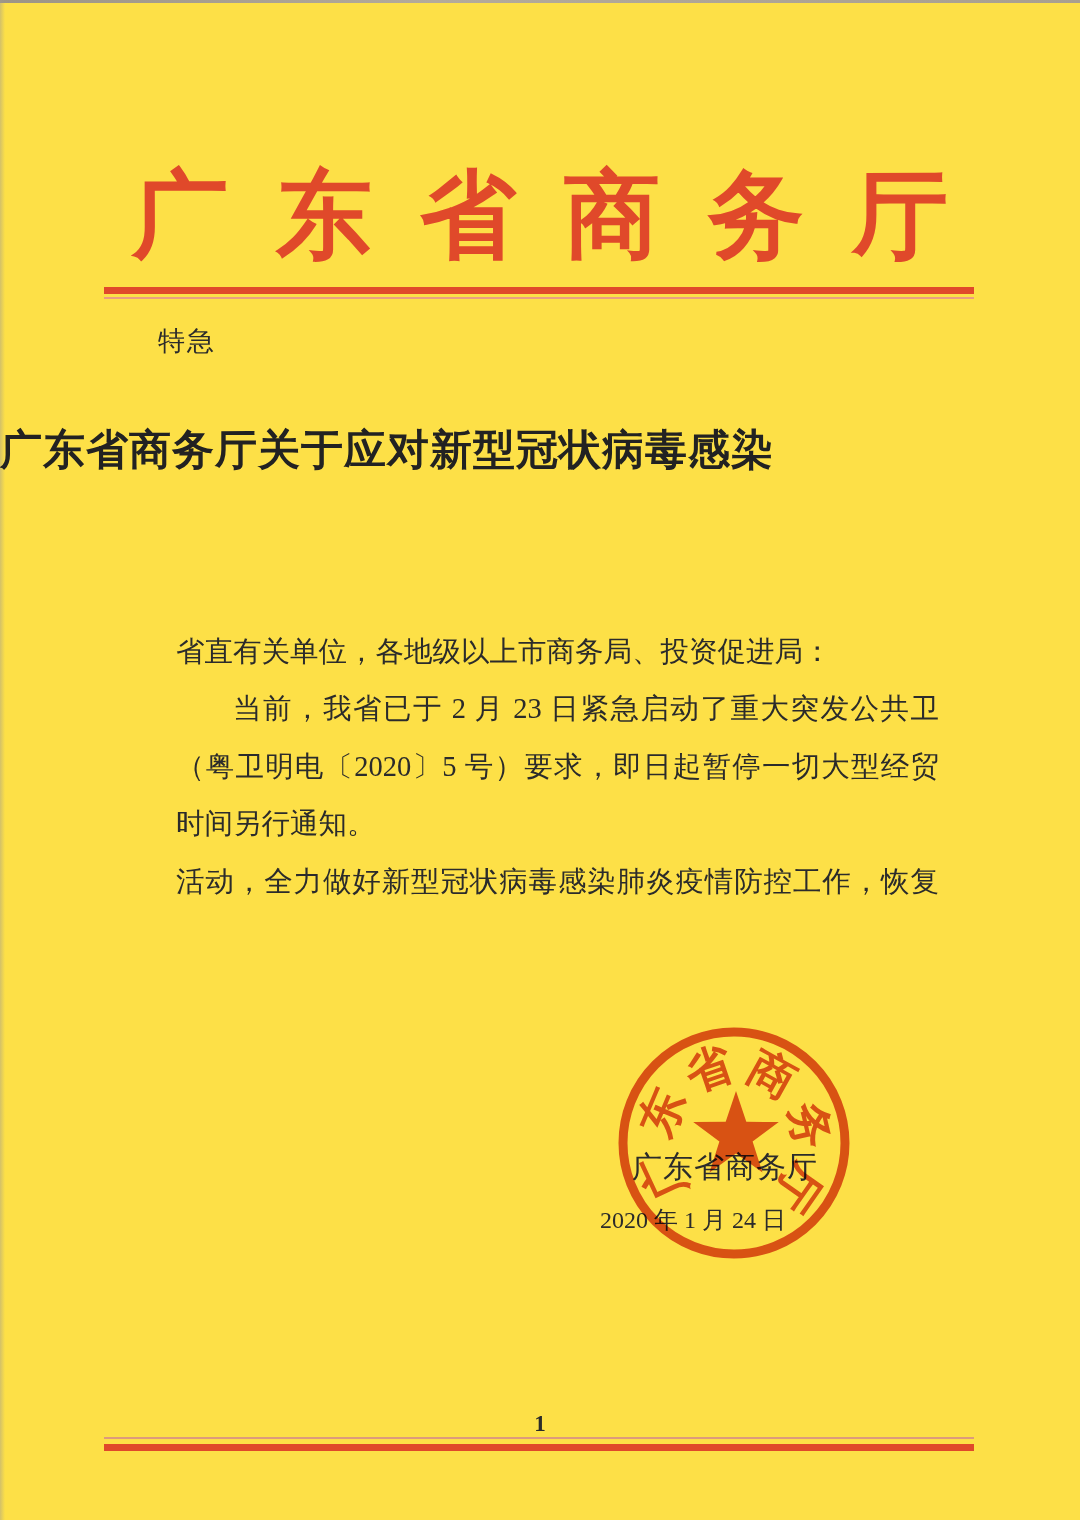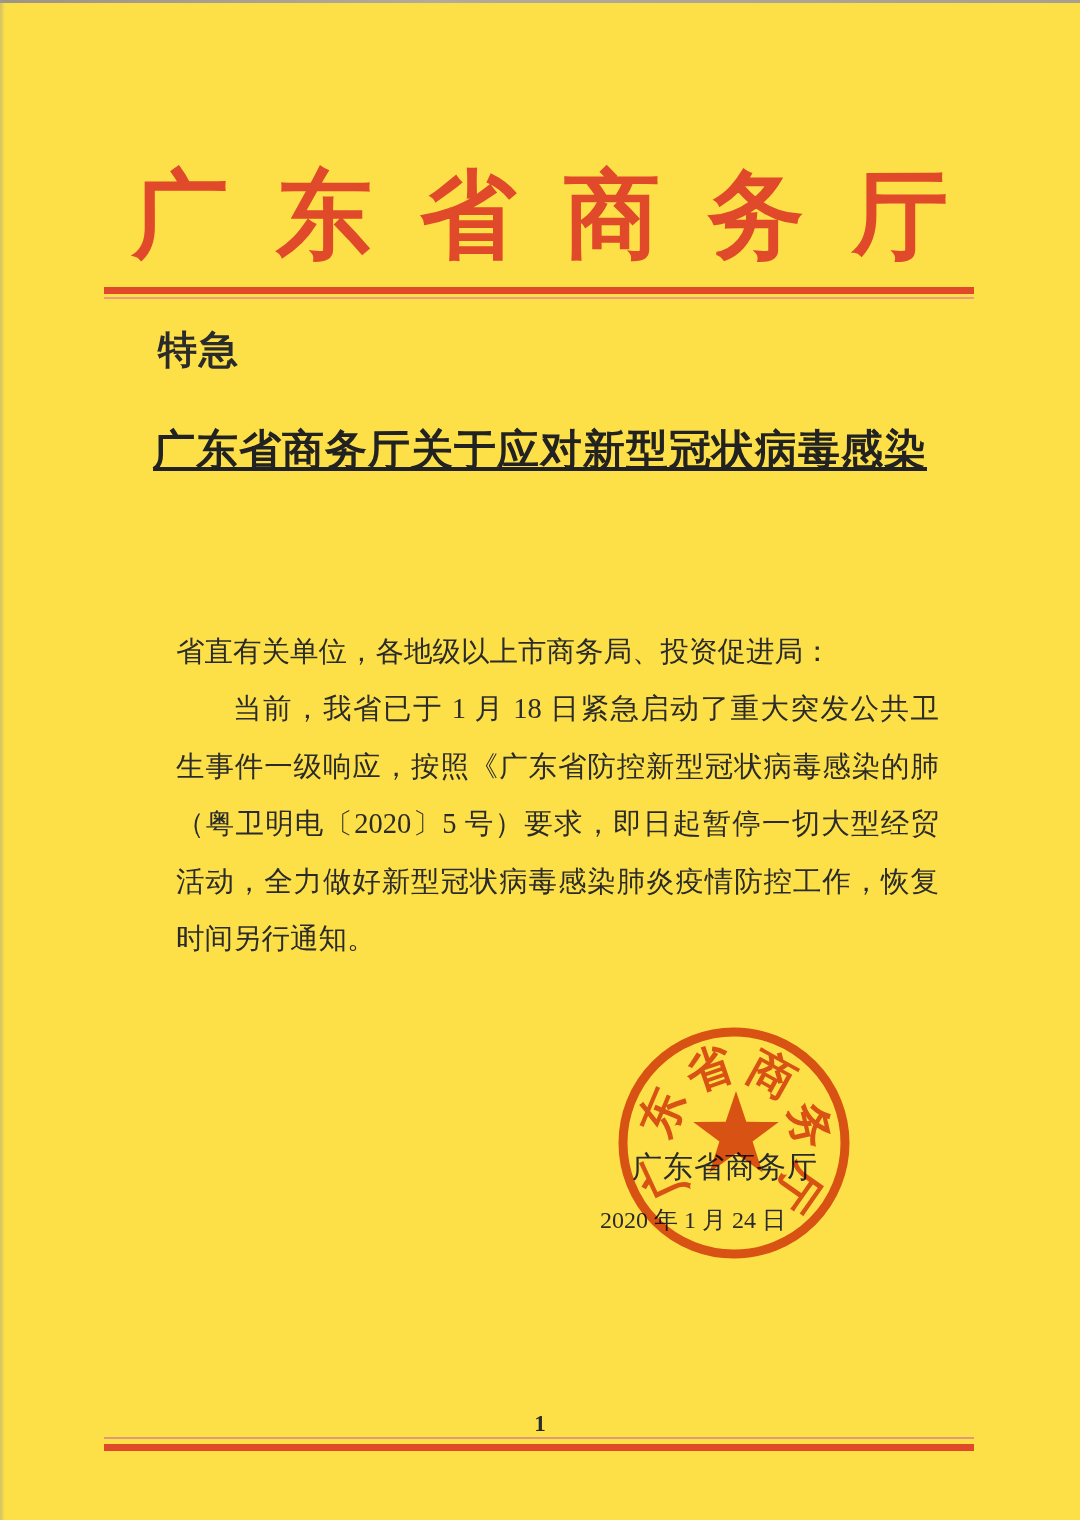--- a/index.html
+++ b/index.html
@@ -41,36 +41,34 @@
     background: #e0492a;
   }
   .header-rule-thin {
     position: absolute; left: 104px; top: 297px; width: 870px; height: 2px;
     background: #eb9c82;
   }
 
   .urgency-label {
     position: absolute; left: 158px; top: 323px;
     font-family: "Liberation Sans", sans-serif;
-    font-size: 39px;
-    font-weight: bold;
+    font-size: 27px;
+    font-weight: normal;
     color: #2b2b2b;
     letter-spacing: 2px;
   }
 
   .document-title {
     position: absolute; left: 0; right: 0; top: 421px;
-    text-align: center;
     font-family: "Liberation Serif", serif;
     font-size: 42px;
     font-weight: bold;
     color: #222222;
     line-height: 58px;
     letter-spacing: 1px;
-    text-decoration: underline;
   }
 
   .body-block {
     position: absolute; left: 176px; top: 623px; width: 763px;
     font-family: "Liberation Serif", serif;
     font-size: 28.5px;
     color: #2b2b2b;
     line-height: 57.4px;
   }
   .body-line { white-space: nowrap; }
@@ -134,25 +132,24 @@
   <div class="header-rule-thin"></div>
 
   <div class="urgency-label">特急</div>
 
   <div class="document-title">
     <div>广东省商务厅关于应对新型冠状病毒感染</div>
   </div>
 
   <div class="body-block">
     <div class="body-line">省直有关单位，各地级以上市商务局、投资促进局：</div>
-    <div class="body-line just indent">当前，我省已于 1 月 18 日紧急启动了重大突发公共卫</div>
-    <div class="body-line just">生事件一级响应，按照《广东省防控新型冠状病毒感染的肺</div>
+    <div class="body-line just indent">当前，我省已于 2 月 23 日紧急启动了重大突发公共卫</div>
     <div class="body-line just">（粤卫明电〔2020〕5 号）要求，即日起暂停一切大型经贸</div>
+    <div class="body-line">时间另行通知。</div>
     <div class="body-line just">活动，全力做好新型冠状病毒感染肺炎疫情防控工作，恢复</div>
-    <div class="body-line">时间另行通知。</div>
   </div>
 
   <div class="signer-name">广东省商务厅</div>
 
   <div class="issue-date">2020 年 1 月 24 日</div>
 
   <svg class="seal-svg" viewBox="0 0 1080 1520" xmlns="http://www.w3.org/2000/svg">
     <g opacity="0.88" fill="#d5472b" stroke="none" font-family="Liberation Serif, serif" font-weight="bold" font-size="46">
       <circle cx="734" cy="1143" r="111" fill="none" stroke="#d5472b" stroke-width="9"></circle>
       <polygon points="736,1091 746.3,1121.8 778.8,1122.1 752.6,1141.4 762.5,1172.4 736,1153.5 709.5,1172.4 719.4,1141.4 693.2,1122.1 725.7,1121.8"></polygon>

